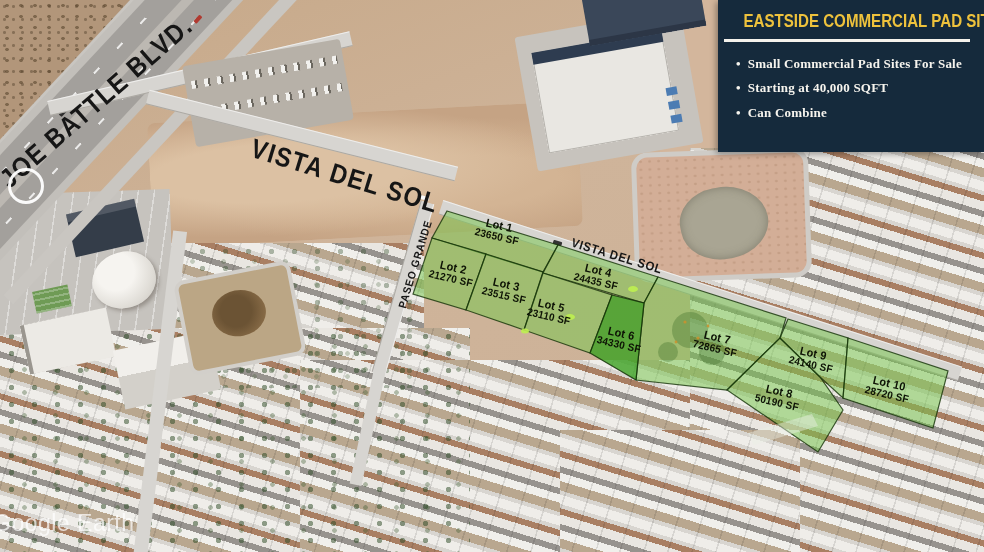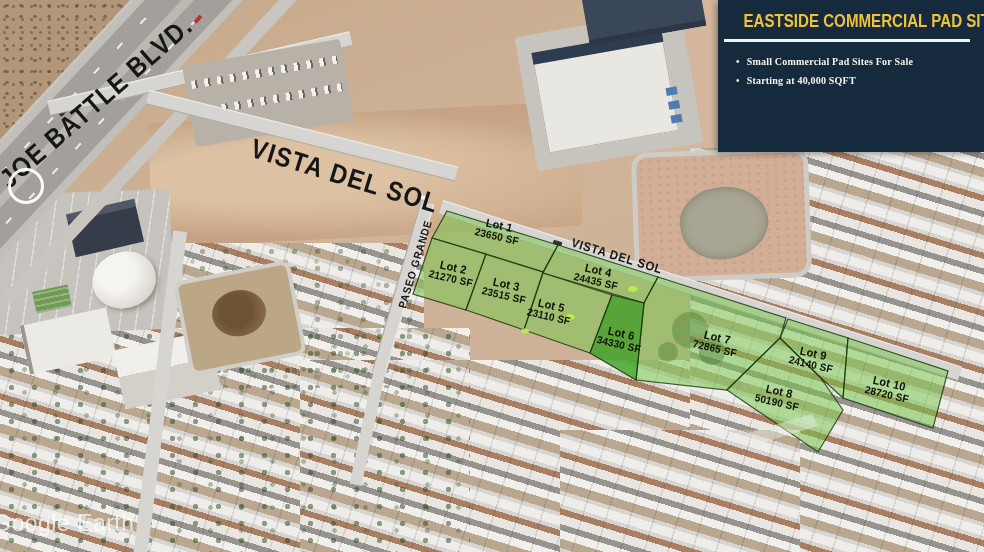--- a/index.html
+++ b/index.html
@@ -96,21 +96,21 @@
        letter-spacing:.5px;font-weight:400;}
 
   
   .panel{left:718px;top:0;width:266px;height:152px;background:#152a3c;
        box-shadow:-2px 2px 6px rgba(0,0,0,.35);}
   .panel-title-wrap{text-align:center;margin-top:11px;}
   .panel-title{display:inline-block;white-space:nowrap;transform:scaleX(.84);
        font-size:18px;font-weight:700;color:#eec23c;letter-spacing:0;}
   .panel-divider{height:2.5px;background:#f4f2ec;margin:7px 14px 0 6px;}
   .panel-list{list-style:none;margin:14px 0 0 0;padding:0 8px 0 18px;}
-  .panel-list li{font-family:"Liberation Serif",serif;font-weight:700;font-size:10px;
+  .panel-list li{font-family:"Liberation Serif",serif;font-weight:700;font-size:13px;
        color:#f6f4ee;margin-bottom:8.5px;letter-spacing:.2px;white-space:nowrap;}
   .panel-list .bullet{margin-right:7px;}
 </style>
 </head>
 <body>
 
 <div class="stage">
 
   <div class="abs scrub"></div>
   <div class="abs desert-pocket"></div>
@@ -261,16 +261,19 @@
       <div class="panel-title">EASTSIDE COMMERCIAL PAD SITES</div>
     </div>
     <div class="panel-divider"></div>
     <ul class="panel-list">
       <li>
         <span class="bullet">•</span><span>Small Commercial Pad Sites For Sale</span>
       </li>
       <li>
         <span class="bullet">•</span><span>Starting at 40,000 SQFT</span>
       </li>
+      <li>
+        <span class="bullet">•</span><span>Can Combine</span>
+      </li>
     </ul>
   </div>
 
 </div>
 
 </body></html>

